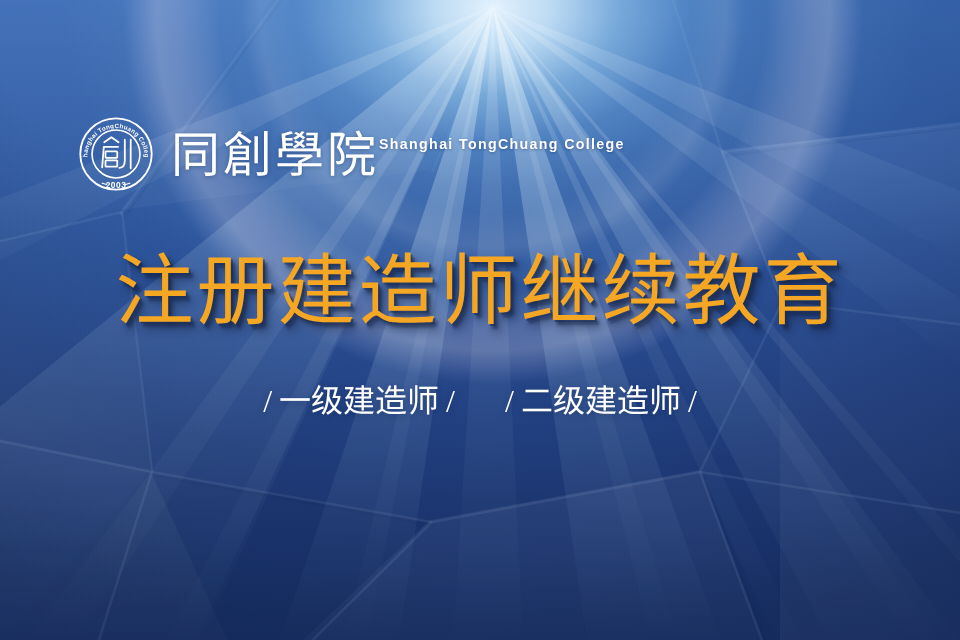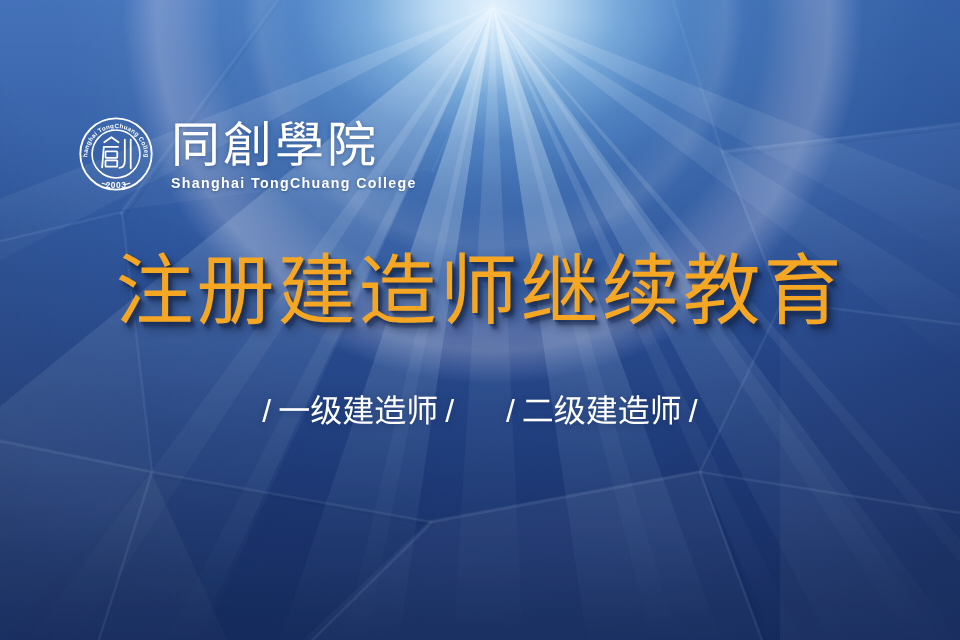--- a/index.html
+++ b/index.html
@@ -94,21 +94,21 @@
   }
   .logo-seal {
     width: 84px;
     height: 84px;
     flex: 0 0 auto;
   }
   .logo-seal svg { display: block; width: 100%; height: 100%; }
 
   .logo-words {
     display: flex;
-    flex-direction: column;
+    flex-direction: row;
     justify-content: center;
     padding-top: 3px;
   }
   .logo-cn {
     font-size: 49px;
     line-height: 1.0;
     letter-spacing: 3px;
     color: #ffffff;
     font-weight: 300;
     font-family: "DejaVu Sans", "Liberation Sans", sans-serif;
@@ -146,28 +146,27 @@
        6px 8px 9px rgba(14,26,56,0.45);
   }
 
   
   .subtitle {
     position: absolute;
     left: 0;
     right: 0;
     top: 378px;
     text-align: center;
-    font-family: Liberation Sans, sans-serif;
+    font-family: Liberation Serif, serif;
     font-size: 32px;
     line-height: 46px;
     font-weight: 400;
     color: #ffffff;
     white-space: nowrap;
     text-shadow: 0 2px 6px rgba(16,38,84,0.45);
-    margin-top: 10px;
   }
   .subtitle .sub-group { margin: 0 3px; }
   .subtitle .sub-slash {
     color: #ffffff;
     padding: 0 7px;
     font-weight: 300;
   }
   .subtitle .sub-gap {
     display: inline-block;
     width: 14px;

